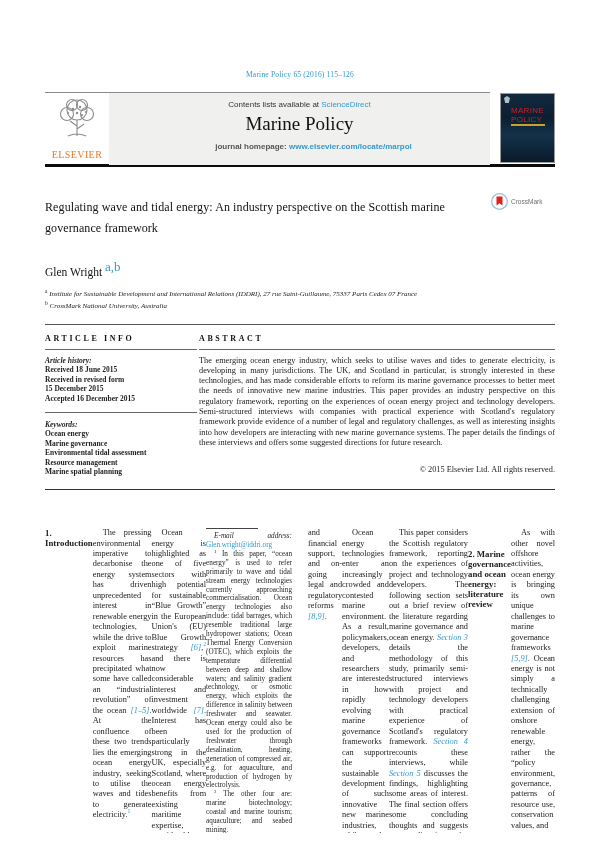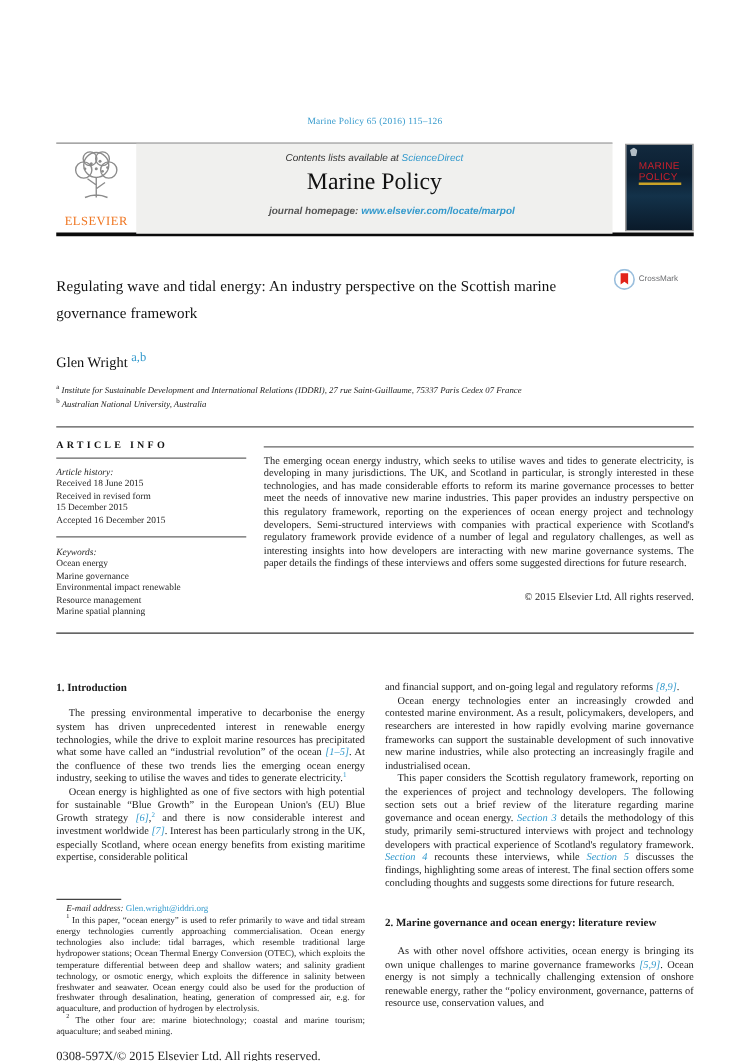--- a/index.html
+++ b/index.html
@@ -7,29 +7,29 @@
     position:relative;
     width:600px; height:849px;
     margin:0 auto;
     background:#ffffff;
     font-family:"Liberation Serif","DejaVu Serif",serif;
     color:#1c1c1c;
     box-sizing:border-box;
     padding:0 45px;
     overflow:hidden;
   }
-  .sans { font-family:"Liberation Sans","DejaVu Sans",sans-serif;font-style:italic; }
+  .sans { font-family:"Liberation Sans","DejaVu Sans",sans-serif; }
   a, .link { color:#3399cc; text-decoration:none; }
   .cite { color:#3399cc;font-style:italic; }
   sup.sup { color:#3399cc; font-size:68%; line-height:0; }
   sup.plain { font-size:68%; line-height:0; }
 
   
   .journal-ref {
-    padding-top:92px;
+    padding-top:70px;
     text-align:center;
     font-size:7.5px;
     color:#3399cc;
     letter-spacing:.2px;
   }
 
   
   .banner-wrap { position:relative; margin-top:13px; height:72px; }
   .banner-main {
     position:absolute; left:0; top:0; right:65px; height:72px;
@@ -80,49 +80,49 @@
     letter-spacing:.1px;
   }
   .crossmark {
     width:64px; padding-top:4px; text-align:left;
     display:flex; align-items:flex-start; gap:3px; flex-shrink:0;
     margin-left:4px;
   }
   .crossmark-label { font-size:6.5px; color:#6d6e71; font-family:"Liberation Sans",sans-serif; padding-top:5px; }
 
   .author-line { margin-top:12px; font-size:11.5px; color:#111; }
-  .author-line sup { color:#3399cc; font-size:10px; }
+  .author-line sup { color:#3399cc; font-size:13px; }
   .affiliations { margin-top:9px; font-size:7px; font-style:italic; line-height:9px; color:#222; }
   .affiliations sup { font-size:5.5px; font-style:normal; }
 
   .thin-rule-full { border:none; border-top:1px solid #555; margin:12px 0 0 0; }
 
   
   .info-section {
-    display:flex; gap:14px;
+    display:flex; gap:2px;
     border-bottom:1.5px solid #333;
     padding:9px 0 12px 0;
   }
   .info-left { width:152px; flex-shrink:0; }
   .info-right { flex:1; }
   .block-header {
     font-size:8px; font-weight:bold; letter-spacing:2.6px; color:#111;
   }
   .header-rule { border:none; border-top:1px solid #666; margin:6px 0 6px 0; }
-  .history-block, .keywords-block { font-size:7.5px; line-height:9.6px; color:#1e1e1e; }
+  .history-block, .keywords-block { font-size:7.5px; line-height:9.6px; color:#1e1e1e;font-weight:bold; }
   .ital-label { font-style:italic; }
   .mid-rule { border:none; border-top:1px solid #666; margin:8px 0 7px 0; width:100%; }
   .abstract-text {
     font-size:8.3px; line-height:10.3px; text-align:justify; color:#1a1a1a;
   }
   .abstract-copyright { font-size:8.3px; text-align:right; margin-top:17px; }
 
   
   .body-columns { display:flex; gap:16px; margin-top:38px; height:305px; }
-  .col { width:247px; display:flex; flex-direction:column; overflow:hidden; }
+  .col { width:247px; display:flex; flex-direction:row; overflow:hidden; }
   .sec-heading { font-size:8.8px; font-weight:bold; margin:0 0 11px 0; }
   .sec-heading.second { margin-top:21px; margin-bottom:13px; }
   .para {
     font-size:8.3px; line-height:10.45px; text-align:justify;
     margin:0; text-indent:10px; color:#1a1a1a;
   }
   .para.noindent { text-indent:0; }
 
   .footnote-block { margin-top:auto; }
   .fn-rule { width:52px; border:none; border-top:1px solid #444; margin:0 0 3px 0; }
@@ -196,47 +196,48 @@
         </svg>
       </span>
       <span class="crossmark-label">CrossMark</span>
     </div>
   </div>
 
   <div class="author-line"><span>Glen Wright</span> <sup>a,b</sup></div>
 
   <div class="affiliations">
     <div><sup>a</sup><span> Institute for Sustainable Development and International Relations (IDDRI), 27 rue Saint-Guillaume, 75337 Paris Cedex 07 France</span></div>
-    <div><sup>b</sup><span> Australian National University, Australia</span></div>
+    <div><sup>b</sup><span> CrossMark National University, Australia</span></div>
   </div>
 
   <hr class="thin-rule-full">
 
   <div class="info-section">
     <div class="info-left">
       <div class="block-header">ARTICLE INFO</div>
       <hr class="header-rule">
       <div class="history-block">
         <div class="ital-label">Article history:</div>
         <div>Received 18 June 2015</div>
         <div>Received in revised form</div>
         <div>15 December 2015</div>
         <div>Accepted 16 December 2015</div>
       </div>
       <hr class="mid-rule">
       <div class="keywords-block">
         <div class="ital-label">Keywords:</div>
         <div>Ocean energy</div>
         <div>Marine governance</div>
-        <div>Environmental impact renewable</div>
+        <div>Environmental tidal assessment</div>
         <div>Resource management</div>
         <div>Marine spatial planning</div>
       </div>
     </div>
     <div class="info-right">
+      <div class="block-header">ABSTRACT</div>
       <hr class="header-rule">
       <div class="abstract-text">The emerging ocean energy industry, which seeks to utilise waves and tides to generate electricity, is developing in many jurisdictions. The UK, and Scotland in particular, is strongly interested in these technologies, and has made considerable efforts to reform its marine governance processes to better meet the needs of innovative new marine industries. This paper provides an industry perspective on this regulatory framework, reporting on the experiences of ocean energy project and technology developers. Semi-structured interviews with companies with practical experience with Scotland's regulatory framework provide evidence of a number of legal and regulatory challenges, as well as interesting insights into how developers are interacting with new marine governance systems. The paper details the findings of these interviews and offers some suggested directions for future research.</div>
       <div class="abstract-copyright">© 2015 Elsevier Ltd. All rights reserved.</div>
     </div>
   </div>
 
   <div class="body-columns">
 
     <div class="col">
       <h2 class="sec-heading">1. Introduction</h2>

